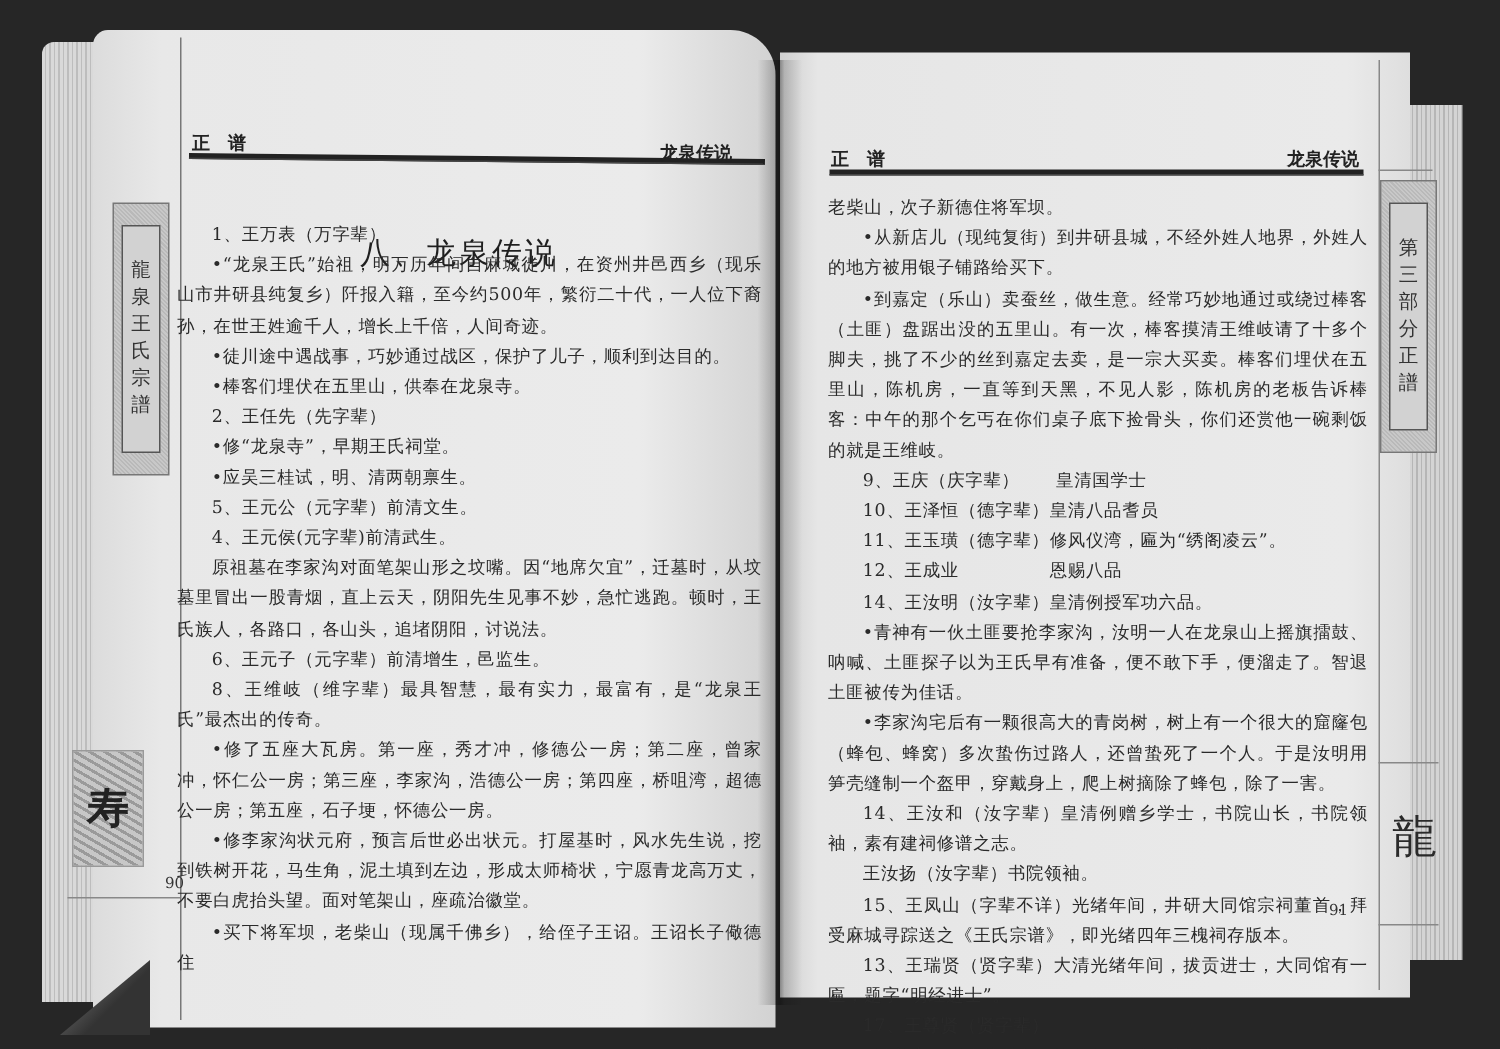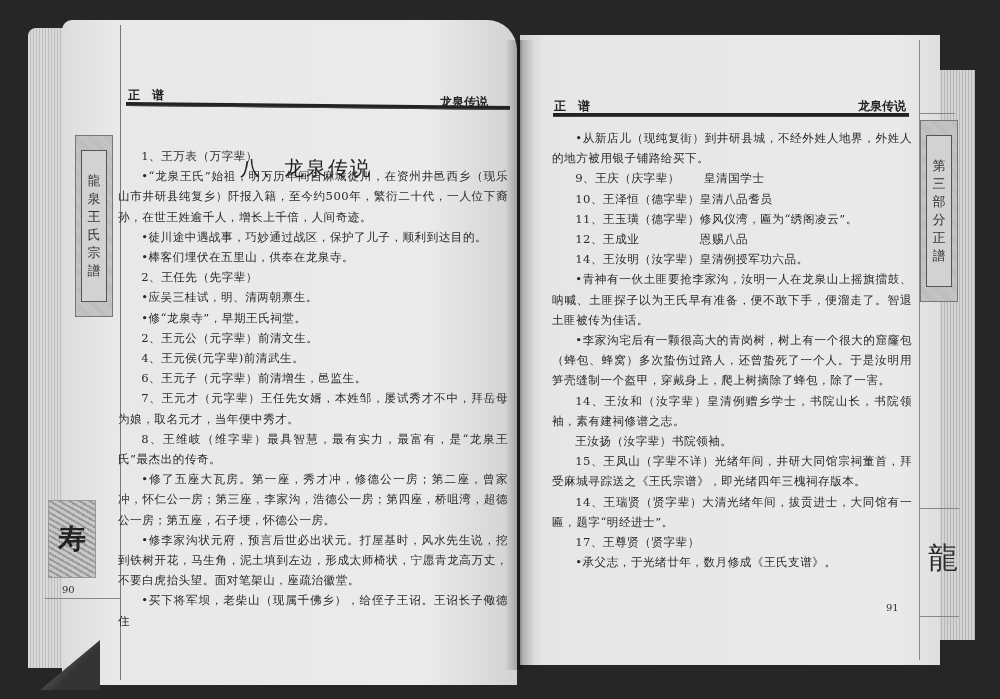--- a/index.html
+++ b/index.html
@@ -91,41 +91,41 @@
       <span>王</span>
       <span>氏</span>
       <span>宗</span>
       <span>譜</span>
     </div>
 </div>
 
 <div class="ornament" style="left:48px; top:500px; width:46px; height:76px; background:repeating-linear-gradient(30deg,#9a9a9a 0,#9a9a9a 2px,#c7c7c7 2px,#c7c7c7 5px);">
   <span style="font-size:28px;color:#222;font-weight:bold;">寿</span>
 </div>
-<div class="pagenum" style="left:62px; top:584px;">90</div>
+<div class="pagenum" style="left:62px; top:584px;padding-left:48px;">90</div>
 <div class="hline" style="left:45px; top:598px; width:75px;"></div>
 
 <div class="running-head" style="left:128px; top:87px;">正　谱</div>
 <div class="rule" style="left:126px; top:102px; width:384px; transform:rotate(0.6deg); transform-origin:left;"></div>
 <div class="running-head" style="left:440px; top:94px;">龙泉传说</div>
 
 <div class="chapter-title">八、龙泉传说</div>
 
 <div class="text-block" id="left-text" style="left:118px; top:146px; width:390px;">
     <p class="ind">1、王万表（万字辈）</p>
     <p class="ind">•“龙泉王氏”始祖，明万历年间自麻城徙川，在资州井邑西乡（现乐山市井研县纯复乡）阡报入籍，至今约500年，繁衍二十代，一人位下裔孙，在世王姓逾千人，增长上千倍，人间奇迹。</p>
     <p class="ind">•徒川途中遇战事，巧妙通过战区，保护了儿子，顺利到达目的。</p>
     <p class="ind">•棒客们埋伏在五里山，供奉在龙泉寺。</p>
     <p class="ind">2、王任先（先字辈）</p>
+    <p class="ind">•修“龙泉寺”，早期王氏祠堂。</p>
     <p class="ind">•应吴三桂试，明、清两朝禀生。</p>
-    <p class="ind">•修“龙泉寺”，早期王氏祠堂。</p>
-    <p class="ind">2、王元公（元字辈）前清文生。</p>
+    <p class="ind">5、王元公（元字辈）前清文生。</p>
     <p class="ind">4、王元侯(元字辈)前清武生。</p>
+    <p class="ind">原祖墓在李家沟对面笔架山形之坟嘴。因“地席欠宜”，迁墓时，从坟墓里冒出一股青烟，直上云天，阴阳先生见事不妙，急忙逃跑。顿时，王氏族人，各路口，各山头，追堵阴阳，讨说法。</p>
     <p class="ind">6、王元子（元字辈）前清增生，邑监生。</p>
-    <p class="ind">7、王元才（元字辈）王任先女婿，本姓邹，屡试秀才不中，拜岳母为娘，取名元才，当年便中秀才。</p>
     <p class="ind">8、王维岐（维字辈）最具智慧，最有实力，最富有，是“龙泉王氏”最杰出的传奇。</p>
     <p class="ind">•修了五座大瓦房。第一座，秀才冲，修德公一房；第二座，曾家冲，怀仁公一房；第三座，李家沟，浩德公一房；第四座，桥咀湾，超德公一房；第五座，石子埂，怀德公一房。</p>
     <p class="ind">•修李家沟状元府，预言后世必出状元。打屋基时，风水先生说，挖到铁树开花，马生角，泥土填到左边，形成太师椅状，宁愿青龙高万丈，不要白虎抬头望。面对笔架山，座疏治徽堂。</p>
     <p class="ind">•买下将军坝，老柴山（现属千佛乡），给侄子王诏。王诏长子儆德住</p>
   </div>
 
 <div class="corner-fold"></div>
 
 <div class="page page-right"></div>
 <div class="margin-line-r"></div>
@@ -148,27 +148,29 @@
 </div>
 <div class="hline" style="left:919px; top:508px; width:40px;"></div>
 <div class="pagenum" style="left:886px; top:602px;">91</div>
 <div class="hline" style="left:919px; top:616px; width:40px;"></div>
 
 <div class="running-head" style="left:554px; top:98px;">正　谱</div>
 <div class="running-head" style="left:858px; top:98px;">龙泉传说</div>
 <div class="rule" style="left:553px; top:113px; width:356px;"></div>
 
 <div class="text-block" id="right-text" style="left:552px; top:128px; width:360px;">
+    <p>老柴山，次子新德住将军坝。</p>
     <p class="ind">•从新店儿（现纯复街）到井研县城，不经外姓人地界，外姓人的地方被用银子铺路给买下。</p>
+    <p class="ind">•到嘉定（乐山）卖蚕丝，做生意。经常巧妙地通过或绕过棒客（土匪）盘踞出没的五里山。有一次，棒客摸清王维岐请了十多个脚夫，挑了不少的丝到嘉定去卖，是一宗大买卖。棒客们埋伏在五里山，陈机房，一直等到天黑，不见人影，陈机房的老板告诉棒客：中午的那个乞丐在你们桌子底下捡骨头，你们还赏他一碗剩饭的就是王维岐。</p>
     <p class="ind">9、王庆（庆字辈）　　皇清国学士</p>
     <p class="ind">10、王泽恒（德字辈）皇清八品耆员</p>
     <p class="ind">11、王玉璜（德字辈）修风仪湾，匾为“绣阁凌云”。</p>
     <p class="ind">12、王成业　　　　　恩赐八品</p>
     <p class="ind">14、王汝明（汝字辈）皇清例授军功六品。</p>
     <p class="ind">•青神有一伙土匪要抢李家沟，汝明一人在龙泉山上摇旗擂鼓、呐喊、土匪探子以为王氏早有准备，便不敢下手，便溜走了。智退土匪被传为佳话。</p>
     <p class="ind">•李家沟宅后有一颗很高大的青岗树，树上有一个很大的窟窿包（蜂包、蜂窝）多次蛰伤过路人，还曾蛰死了一个人。于是汝明用笋壳缝制一个盔甲，穿戴身上，爬上树摘除了蜂包，除了一害。</p>
     <p class="ind">14、王汝和（汝字辈）皇清例赠乡学士，书院山长，书院领袖，素有建祠修谱之志。</p>
     <p class="ind">王汝扬（汝字辈）书院领袖。</p>
     <p class="ind">15、王凤山（字辈不详）光绪年间，井研大同馆宗祠董首，拜受麻城寻踪送之《王氏宗谱》，即光绪四年三槐祠存版本。</p>
-    <p class="ind">14、王瑞贤（贤字辈）大清光绪年间，拔贡进士，大同馆有一匾，题字“明经进士”。</p>
+    <p class="ind">13、王瑞贤（贤字辈）大清光绪年间，拔贡进士，大同馆有一匾，题字“明经进士”。</p>
     <p class="ind">17、王尊贤（贤字辈）</p>
     <p class="ind">•承父志，于光绪廿年，数月修成《王氏支谱》。</p>
   </div>
 
 </body></html>

